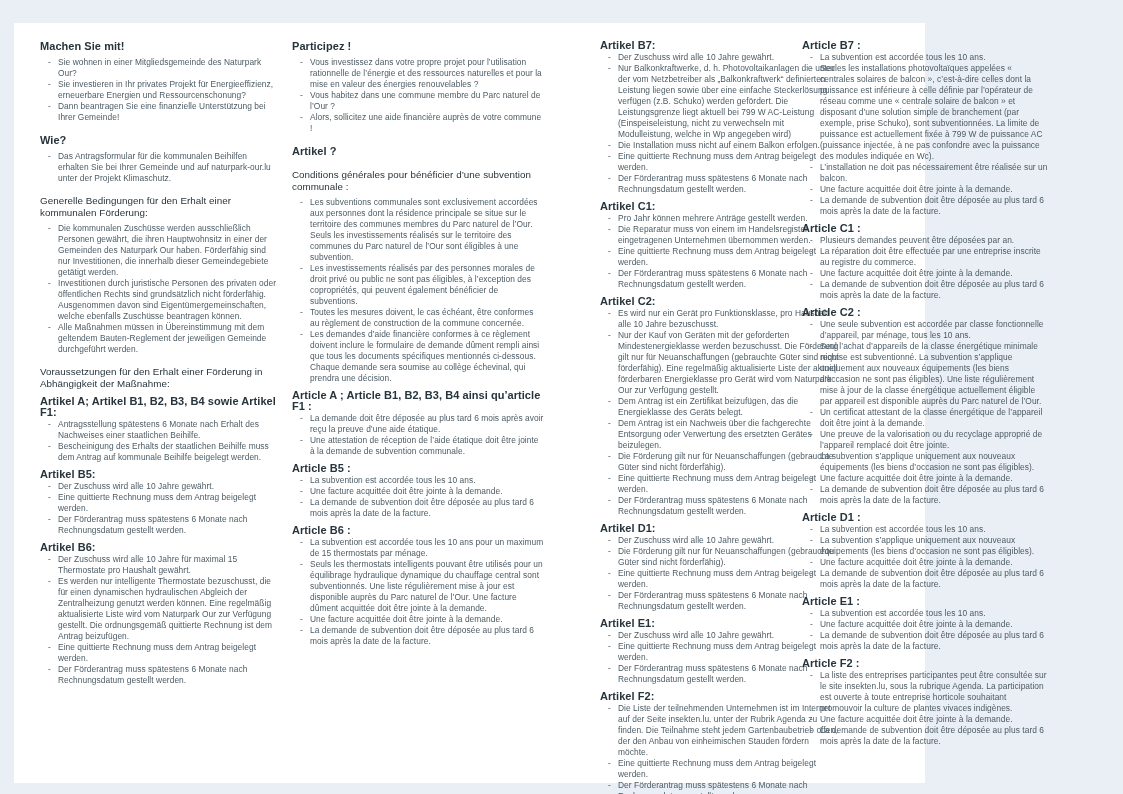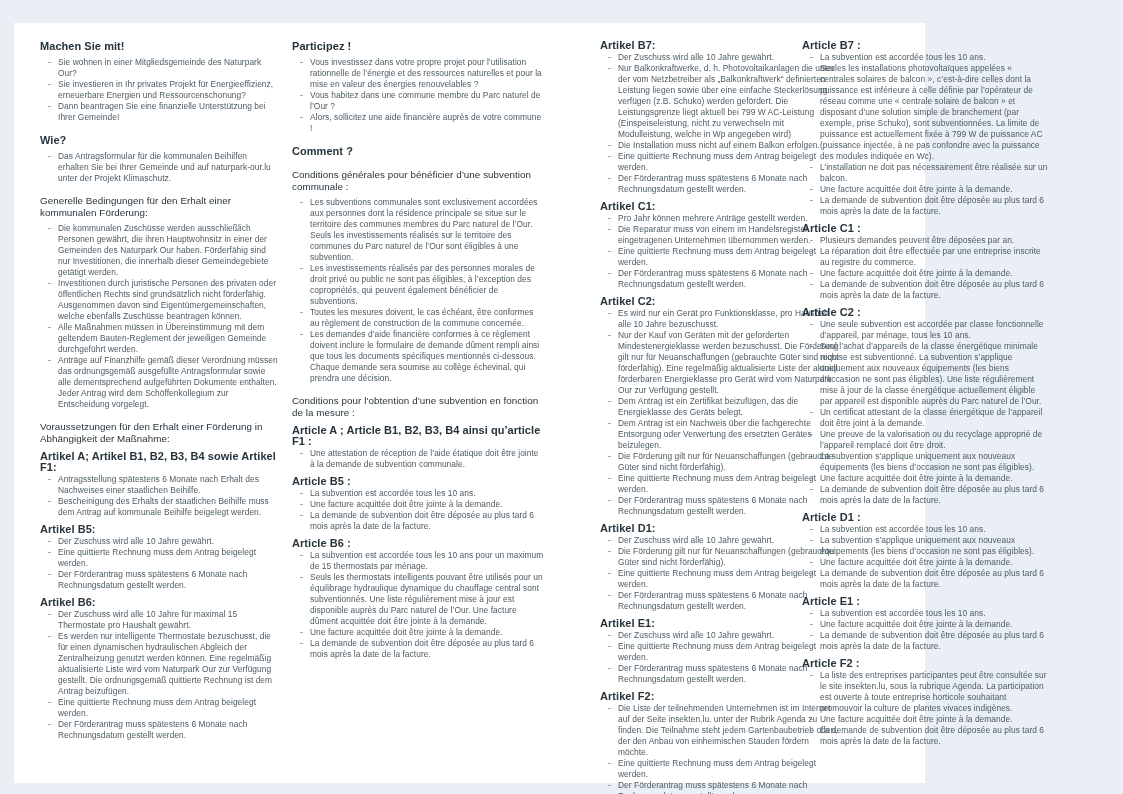--- a/index.html
+++ b/index.html
@@ -68,21 +68,20 @@
       </ul>
       <div class="h1">Wie?</div>
       <ul class="dash">
         <li>Das Antragsformular für die kommunalen Beihilfen erhalten Sie bei Ihrer Gemeinde und auf naturpark-our.lu unter der Projekt Klimaschutz.</li>
       </ul>
       <div class="h2">Generelle Bedingungen für den Erhalt einer kommunalen Förderung:</div>
       <ul class="dash">
         <li>Die kommunalen Zuschüsse werden ausschließlich Personen gewährt, die ihren Hauptwohnsitz in einer der Gemeinden des Naturpark Our haben. Förderfähig sind nur Investitionen, die innerhalb dieser Gemeindegebiete getätigt werden.</li>
         <li>Investitionen durch juristische Personen des privaten oder öffentlichen Rechts sind grundsätzlich nicht förderfähig. Ausgenommen davon sind Eigentümergemeinschaften, welche ebenfalls Zuschüsse beantragen können.</li>
         <li>Alle Maßnahmen müssen in Übereinstimmung mit dem geltendem Bauten-Reglement der jeweiligen Gemeinde durchgeführt werden.</li>
-        <li>Anträge auf Finanzhilfe gemäß dieser Verordnung müssen das ordnungsgemäß ausgefüllte Antragsformular sowie alle dementsprechend aufgeführten Dokumente enthalten. Jeder Antrag wird dem Schöffenkollegium zur Entscheidung vorgelegt.</li>
       </ul>
       <div class="h2">Voraussetzungen für den Erhalt einer Förderung in Abhängigkeit der Maßnahme:</div>
       <div class="h3">Artikel A; Artikel B1, B2, B3, B4 sowie Artikel F1:</div>
       <ul class="dash">
         <li>Antragsstellung spätestens 6 Monate nach Erhalt des Nachweises einer staatlichen Beihilfe.</li>
         <li>Bescheinigung des Erhalts der staatlichen Beihilfe muss dem Antrag auf kommunale Beihilfe beigelegt werden.</li>
       </ul>
       <div class="h3">Artikel B5:</div>
       <ul class="dash">
         <li>Der Zuschuss wird alle 10 Jahre gewährt.</li>
@@ -97,31 +96,31 @@
         <li>Der Förderantrag muss spätestens 6 Monate nach Rechnungsdatum gestellt werden.</li>
       </ul>
     </div>
     <div class="col col-2">
       <div class="h1">Participez !</div>
       <ul class="dash">
         <li>Vous investissez dans votre propre projet pour l’utilisation rationnelle de l’énergie et des ressources naturelles et pour la mise en valeur des énergies renouvelables ?</li>
         <li>Vous habitez dans une commune membre du Parc naturel de l’Our ?</li>
         <li>Alors, sollicitez une aide financière auprès de votre commune !</li>
       </ul>
-      <div class="h1">Comment ?</div>
+      <div class="h1">Artikel ?</div>
       <div class="h2">Conditions générales pour bénéficier d’une subvention communale :</div>
       <ul class="dash">
         <li>Les subventions communales sont exclusivement accordées aux personnes dont la résidence principale se situe sur le territoire des communes membres du Parc naturel de l’Our. Seuls les investissements réalisés sur le territoire des communes du Parc naturel de l’Our sont éligibles à une subvention.</li>
         <li>Les investissements réalisés par des personnes morales de droit privé ou public ne sont pas éligibles, à l’exception des copropriétés, qui peuvent également bénéficier de subventions.</li>
         <li>Toutes les mesures doivent, le cas échéant, être conformes au règlement de construction de la commune concernée.</li>
         <li>Les demandes d’aide financière conformes à ce règlement doivent inclure le formulaire de demande dûment rempli ainsi que tous les documents spécifiques mentionnés ci-dessous. Chaque demande sera soumise au collège échevinal, qui prendra une décision.</li>
       </ul>
-      <div class="h2">Conditions pour l’obtention d’une subvention en fonction de la mesure :</div>
       <div class="h3">Article A ; Article B1, B2, B3, B4 ainsi qu’article F1 :</div>
       <ul class="dash">
+        <li>La demande doit être déposée au plus tard 6 mois après avoir reçu la preuve d’une aide étatique.</li>
         <li>Une attestation de réception de l’aide étatique doit être jointe à la demande de subvention communale.</li>
       </ul>
       <div class="h3">Article B5 :</div>
       <ul class="dash">
         <li>La subvention est accordée tous les 10 ans.</li>
         <li>Une facture acquittée doit être jointe à la demande.</li>
         <li>La demande de subvention doit être déposée au plus tard 6 mois après la date de la facture.</li>
       </ul>
       <div class="h3">Article B6 :</div>
       <ul class="dash">
@@ -191,21 +190,21 @@
         <li>Plusieurs demandes peuvent être déposées par an.</li>
         <li>La réparation doit être effectuée par une entreprise inscrite au registre du commerce.</li>
         <li>Une facture acquittée doit être jointe à la demande.</li>
         <li>La demande de subvention doit être déposée au plus tard 6 mois après la date de la facture.</li>
       </ul>
       <div class="h3">Article C2 :</div>
       <ul class="dash">
         <li>Une seule subvention est accordée par classe fonctionnelle d’appareil, par ménage, tous les 10 ans.</li>
         <li>Seul l’achat d’appareils de la classe énergétique minimale requise est subventionné. La subvention s’applique uniquement aux nouveaux équipements (les biens d’occasion ne sont pas éligibles). Une liste régulièrement mise à jour de la classe énergétique actuellement éligible par appareil est disponible auprès du Parc naturel de l’Our.</li>
         <li>Un certificat attestant de la classe énergétique de l’appareil doit être joint à la demande.</li>
-        <li>Une preuve de la valorisation ou du recyclage approprié de l’appareil remplacé doit être droit.</li>
+        <li>Une preuve de la valorisation ou du recyclage approprié de l’appareil remplacé doit être jointe.</li>
         <li>La subvention s’applique uniquement aux nouveaux équipements (les biens d’occasion ne sont pas éligibles).</li>
         <li>Une facture acquittée doit être jointe à la demande.</li>
         <li>La demande de subvention doit être déposée au plus tard 6 mois après la date de la facture.</li>
       </ul>
       <div class="h3">Article D1 :</div>
       <ul class="dash">
         <li>La subvention est accordée tous les 10 ans.</li>
         <li>La subvention s’applique uniquement aux nouveaux équipements (les biens d’occasion ne sont pas éligibles).</li>
         <li>Une facture acquittée doit être jointe à la demande.</li>
         <li>La demande de subvention doit être déposée au plus tard 6 mois après la date de la facture.</li>

